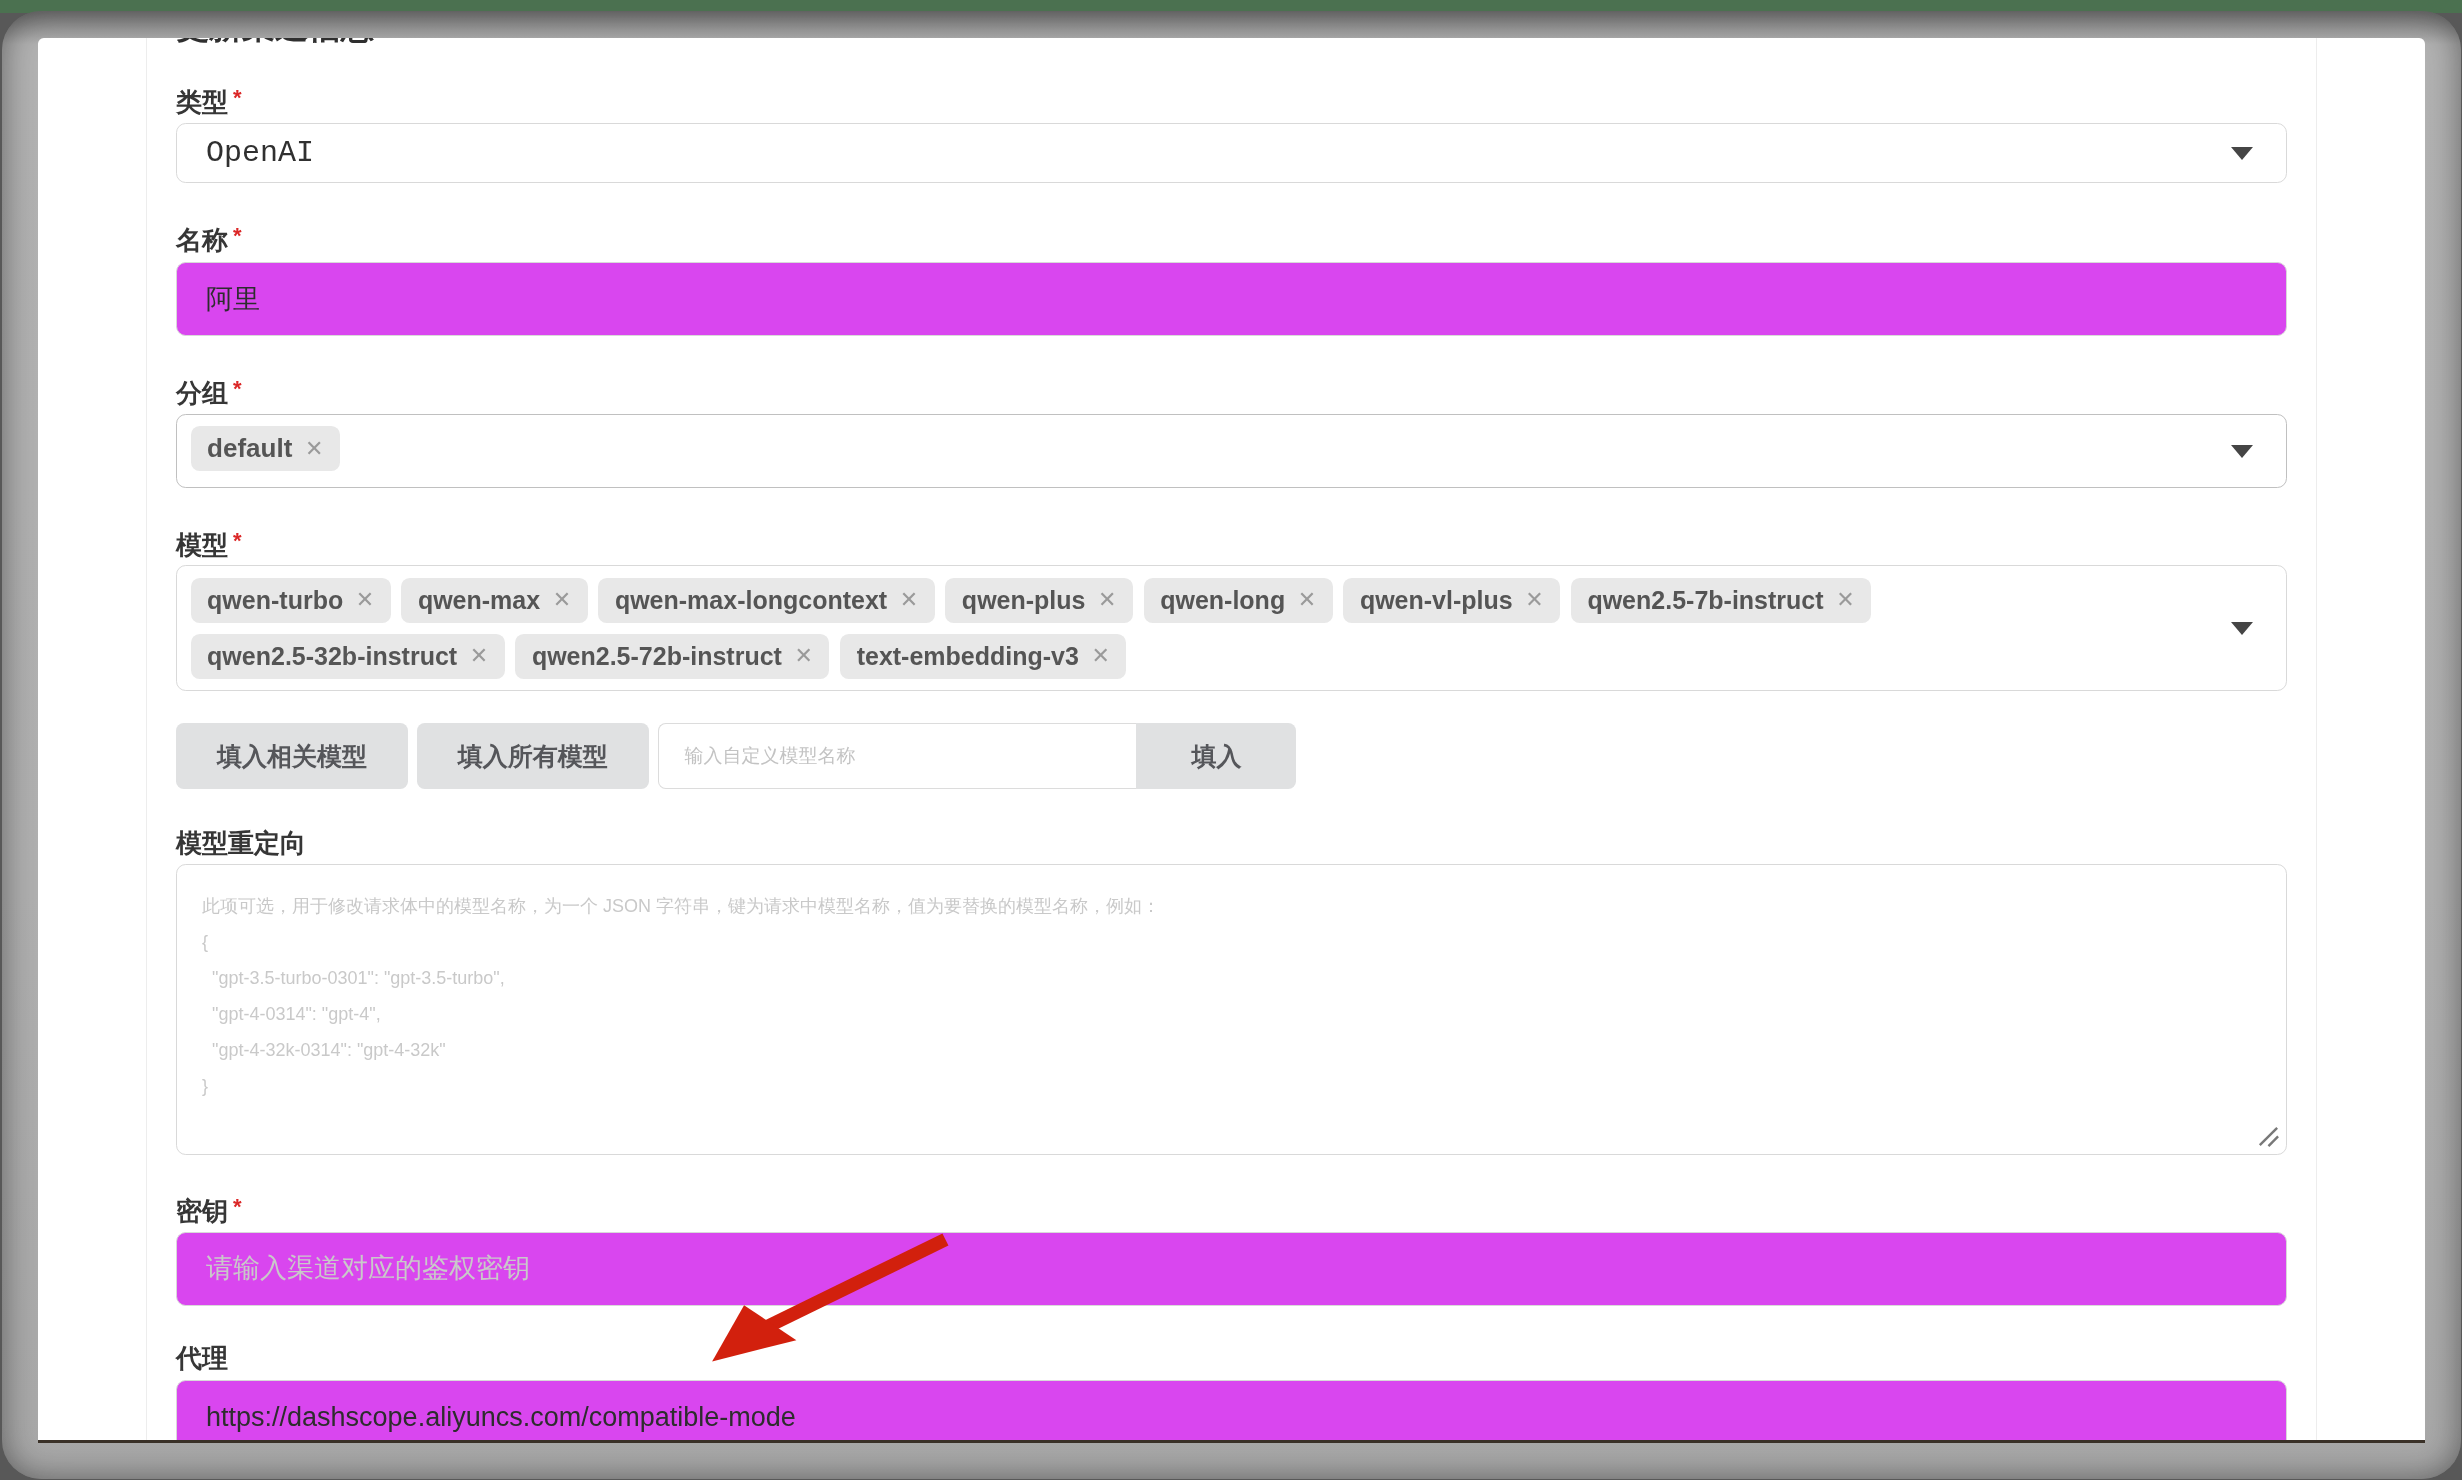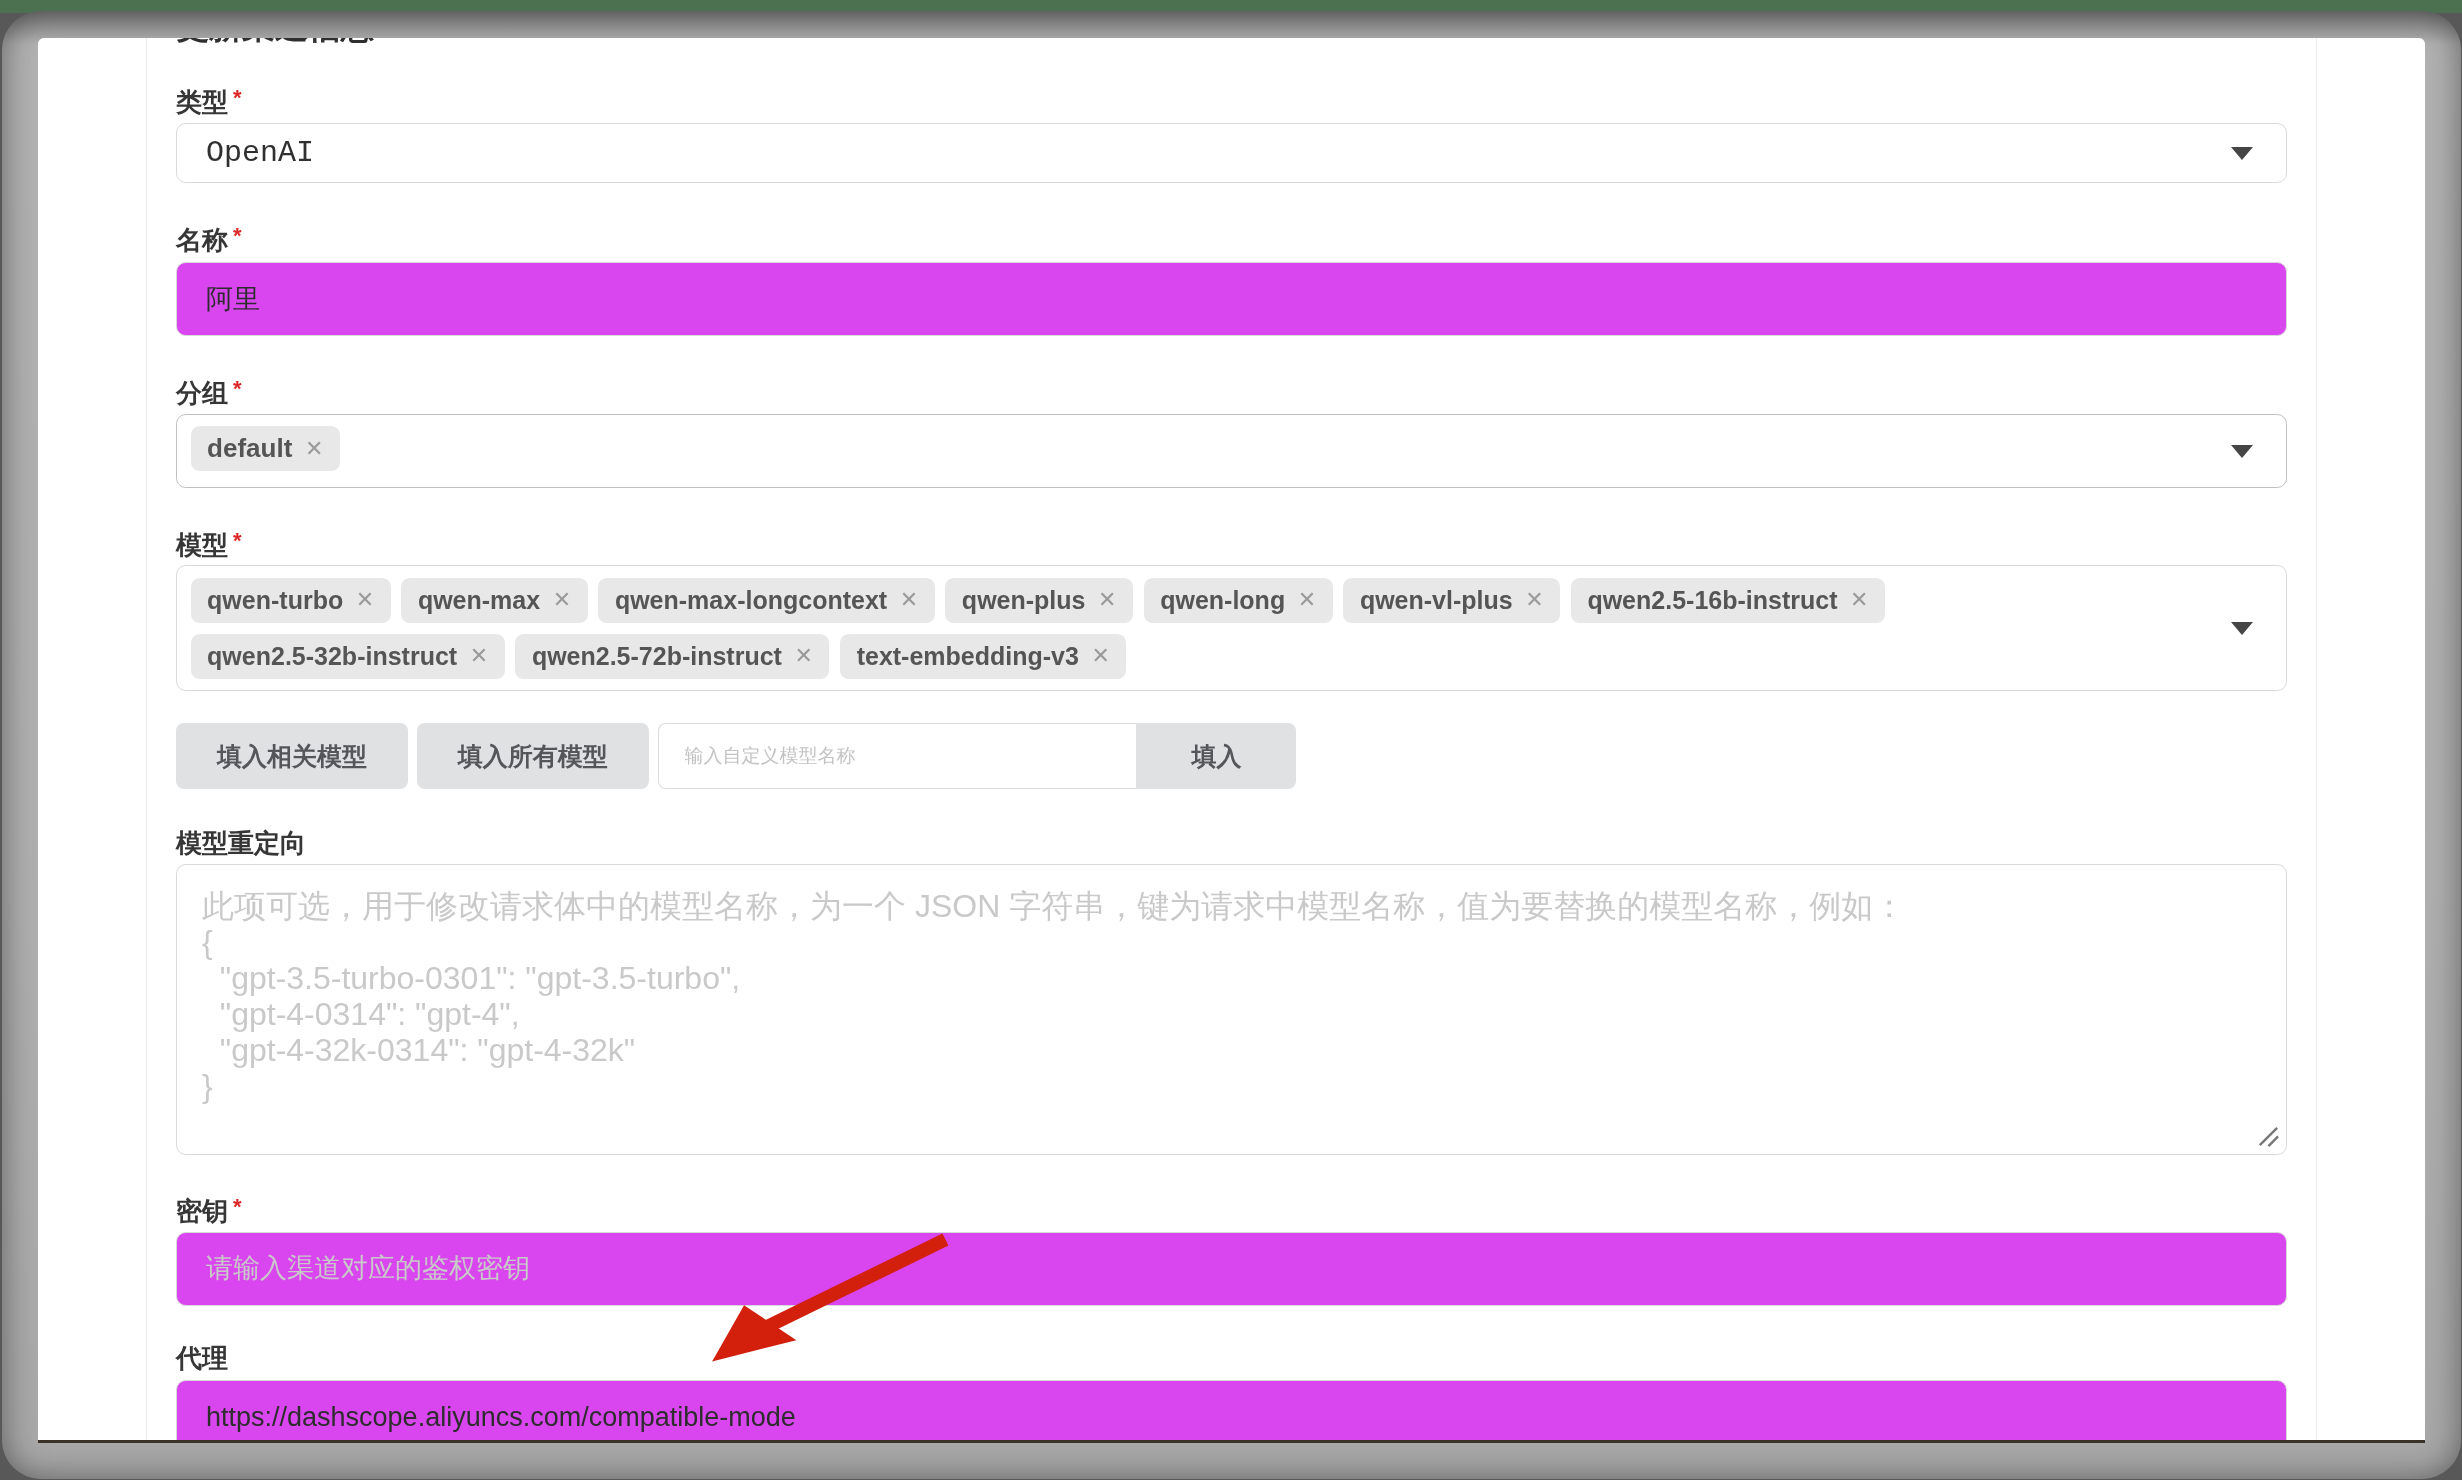--- a/index.html
+++ b/index.html
@@ -38,21 +38,21 @@
   .gray-btn{display:inline-flex;align-items:center;justify-content:center;background:#e0e1e2;border:none;
             border-radius:7.8px;font-size:25px;font-weight:bold;color:#55565a;padding:0 41px;margin-right:8.7px;
             cursor:pointer;font-family:inherit;}
   .custom-wrap{display:flex;margin-left:1px;height:66px;}
   .custom-input{width:478px;height:66px;border:1.9px solid #dcdcdc;border-right:none;border-radius:7.8px 0 0 7.8px;
                 padding:0 25px;font-size:19px;outline:none;color:#2d2d2d;font-family:inherit;}
   .custom-input::placeholder{color:#c3c3c3;}
   .attach-btn{width:160px;border-radius:0 7.8px 7.8px 0;margin-right:0;padding:10px;}
   .redirect-area{position:relative;margin-top:3.9px;}
   .redirect-area textarea{display:block;width:2111px;height:291px;border:1.9px solid #d9d9d9;border-radius:9.7px;
-             padding:23px 25px;font-size:32px;line-height:36px;color:#2d2d2d;resize:none;outline:none;
+             padding:23px 25px;font-size:18px;line-height:36px;color:#2d2d2d;resize:none;outline:none;
              font-family:"Liberation Sans","DejaVu Sans",sans-serif;}
   .redirect-area textarea::placeholder{color:#c9c9c9;}
   .resize-handle{position:absolute;right:5.8px;bottom:5.8px;width:27px;height:27px;cursor:nwse-resize;}
   .arrow-svg{position:absolute;left:640px;top:1155px;width:349px;height:213px;pointer-events:none;}
 </style>
 </head>
 <body>
 
 <div class="screen">
   <div class="green-top" style="background:#4b7150;"></div>
@@ -123,21 +123,21 @@
                   <span>qwen-long</span>
                   <span class="x">✕</span>
                 </span>
 
                 <span class="tag">
                   <span>qwen-vl-plus</span>
                   <span class="x">✕</span>
                 </span>
 
                 <span class="tag">
-                  <span>qwen2.5-16b-instruct</span>
+                  <span>qwen2.5-7b-instruct</span>
                   <span class="x">✕</span>
                 </span>
               </div>
             <div class="tags">
 
                 <span class="tag">
                   <span>qwen2.5-32b-instruct</span>
                   <span class="x">✕</span>
                 </span>
 

